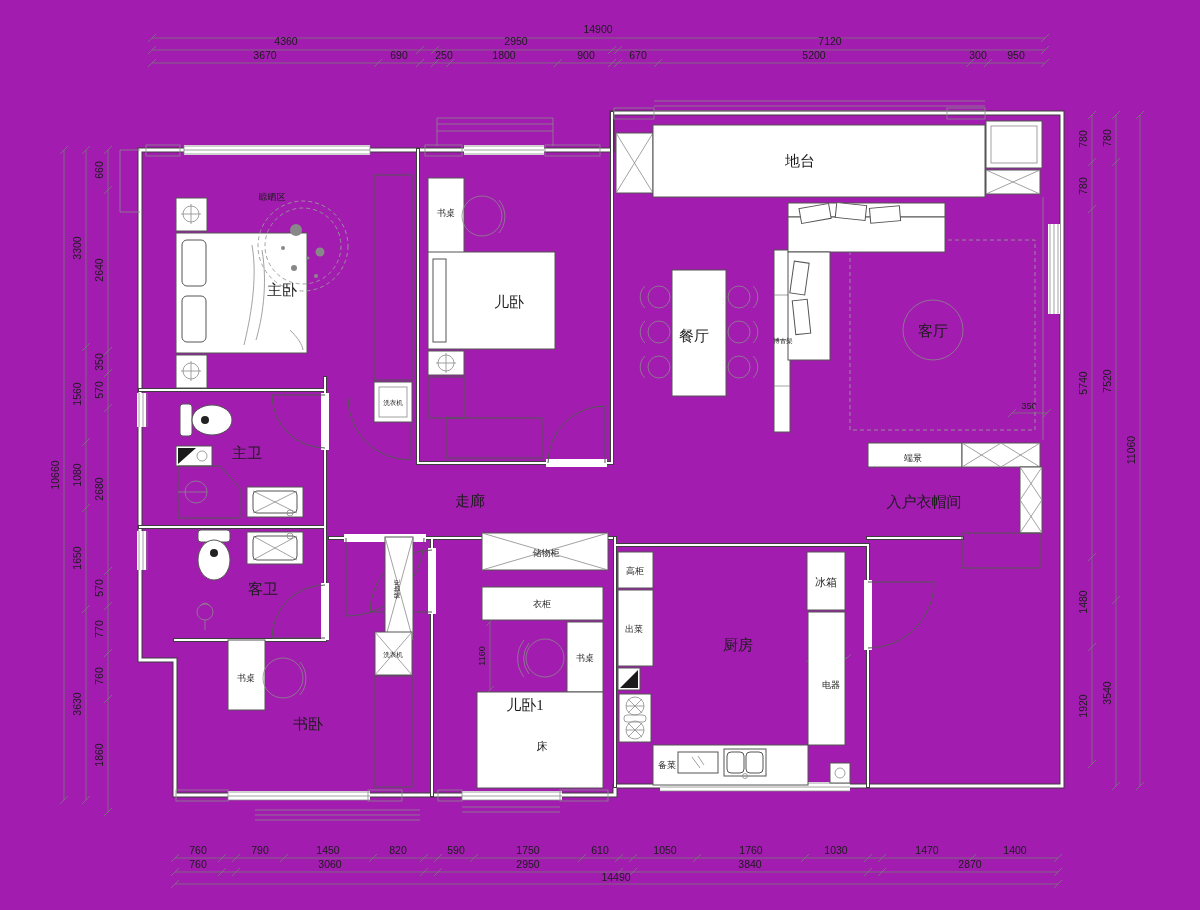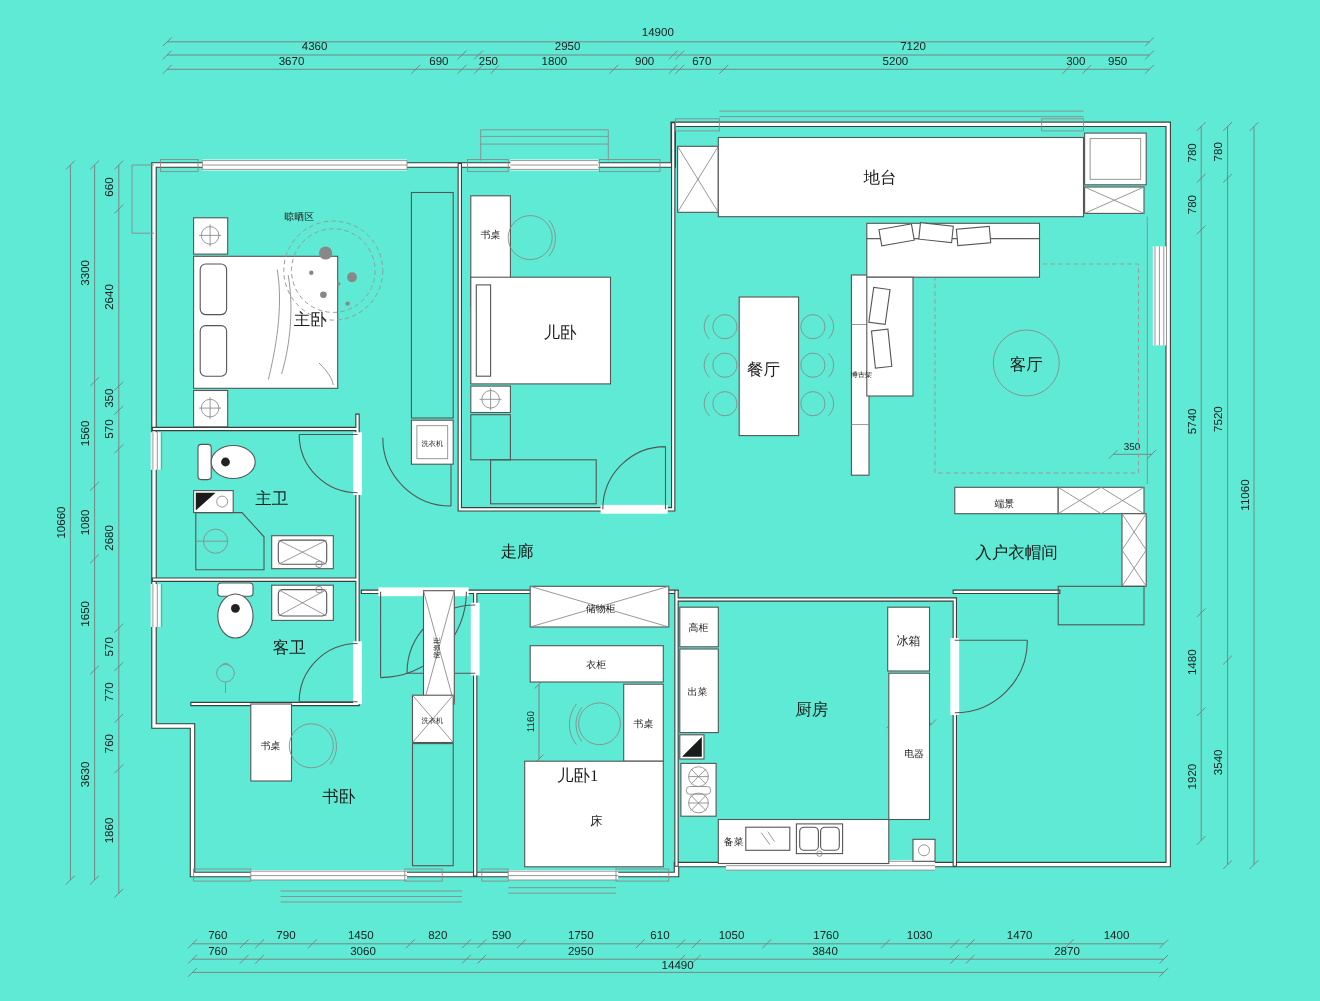--- a/index.html
+++ b/index.html
@@ -1,16 +1,16 @@
 <!DOCTYPE html>
 <html><head>
 <meta charset="utf-8">
 <style>
   html,body{margin:0;padding:0;background:#fff}
-  .stage{position:relative;width:1200px;height:910px;background:#5eead4;overflow:hidden}
+  .stage{position:relative;width:1200px;height:910px;background:#a21caf;overflow:hidden}
   svg{display:block}
   
   .w5{stroke:#3d3d3d;stroke-width:5;fill:none;stroke-linecap:square}
   .w3{stroke:#ffffff;stroke-width:3;fill:none;stroke-linecap:square}
   .i4{stroke:#3d3d3d;stroke-width:4;fill:none;stroke-linecap:square}
   .i2{stroke:#ffffff;stroke-width:2;fill:none;stroke-linecap:square}
   .thin{stroke:#555;stroke-width:1;fill:none}
   .thinf{stroke:#555;stroke-width:1;fill:#fff}
   .lite{stroke:#8a8a8a;stroke-width:.8;fill:none}
   .dash{stroke:#999;stroke-width:.9;fill:none;stroke-dasharray:4 3}

